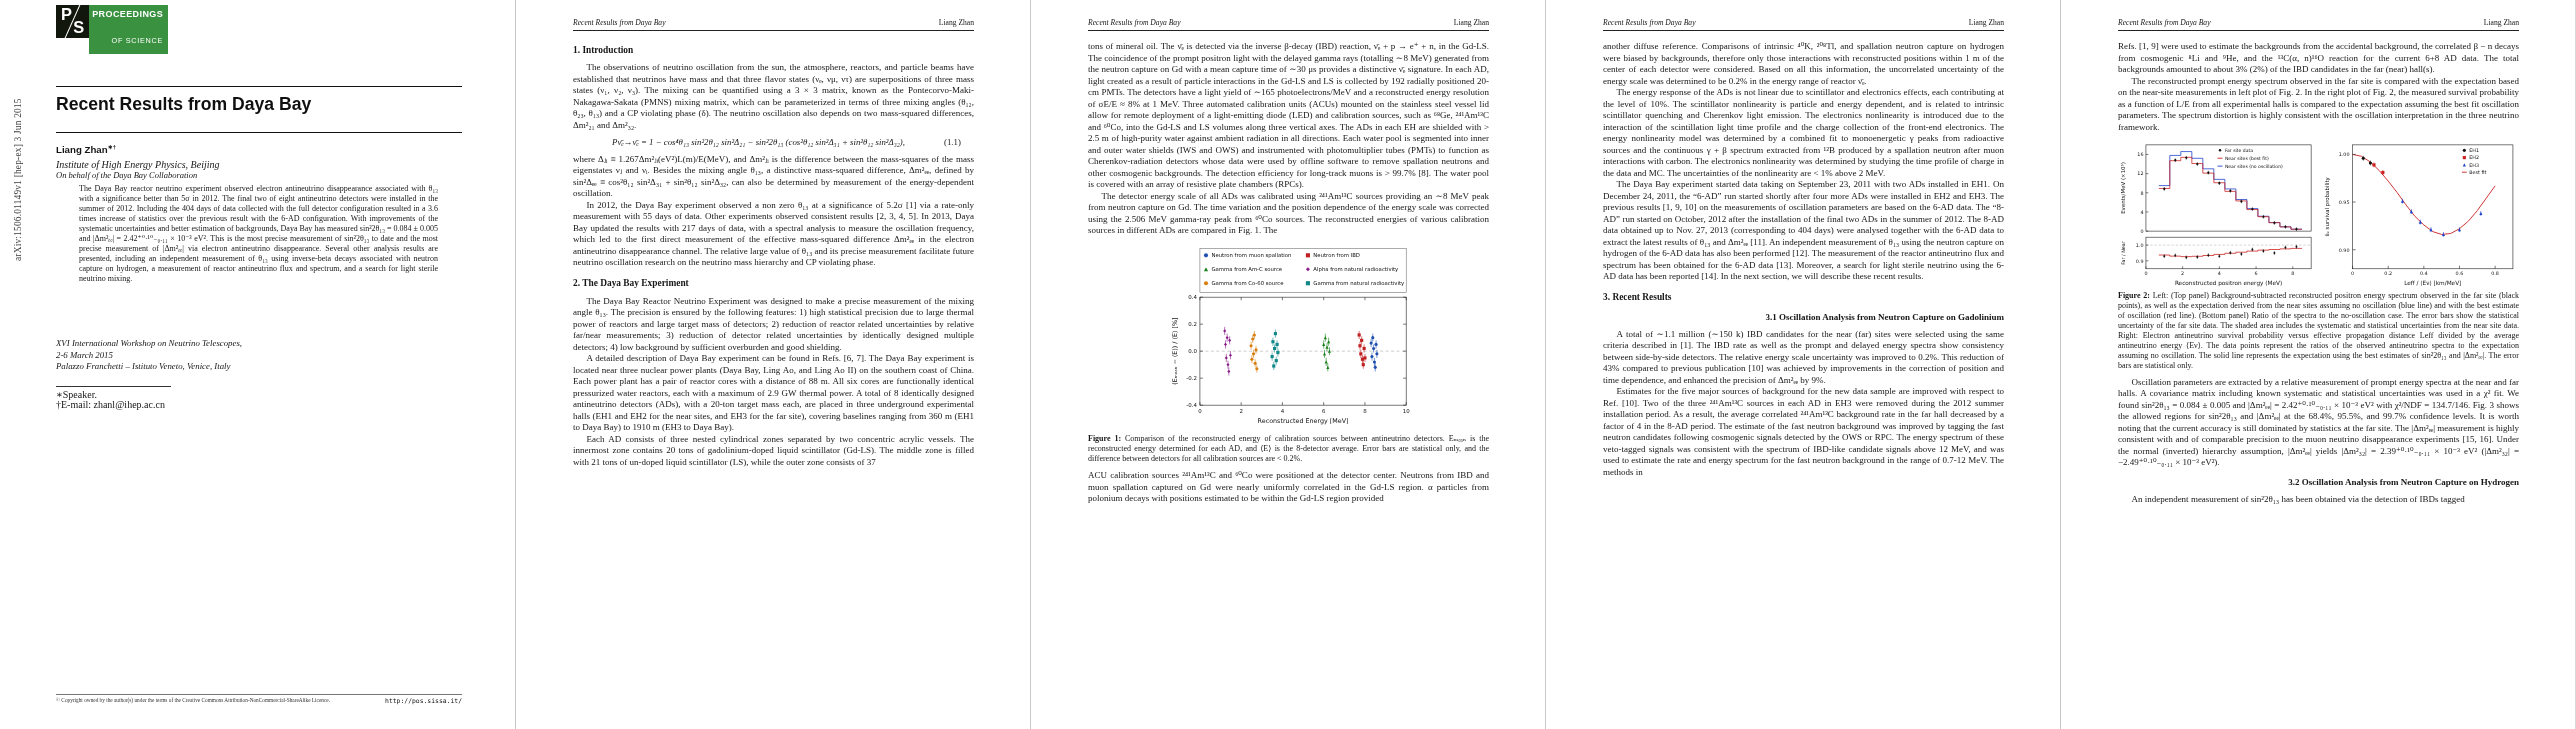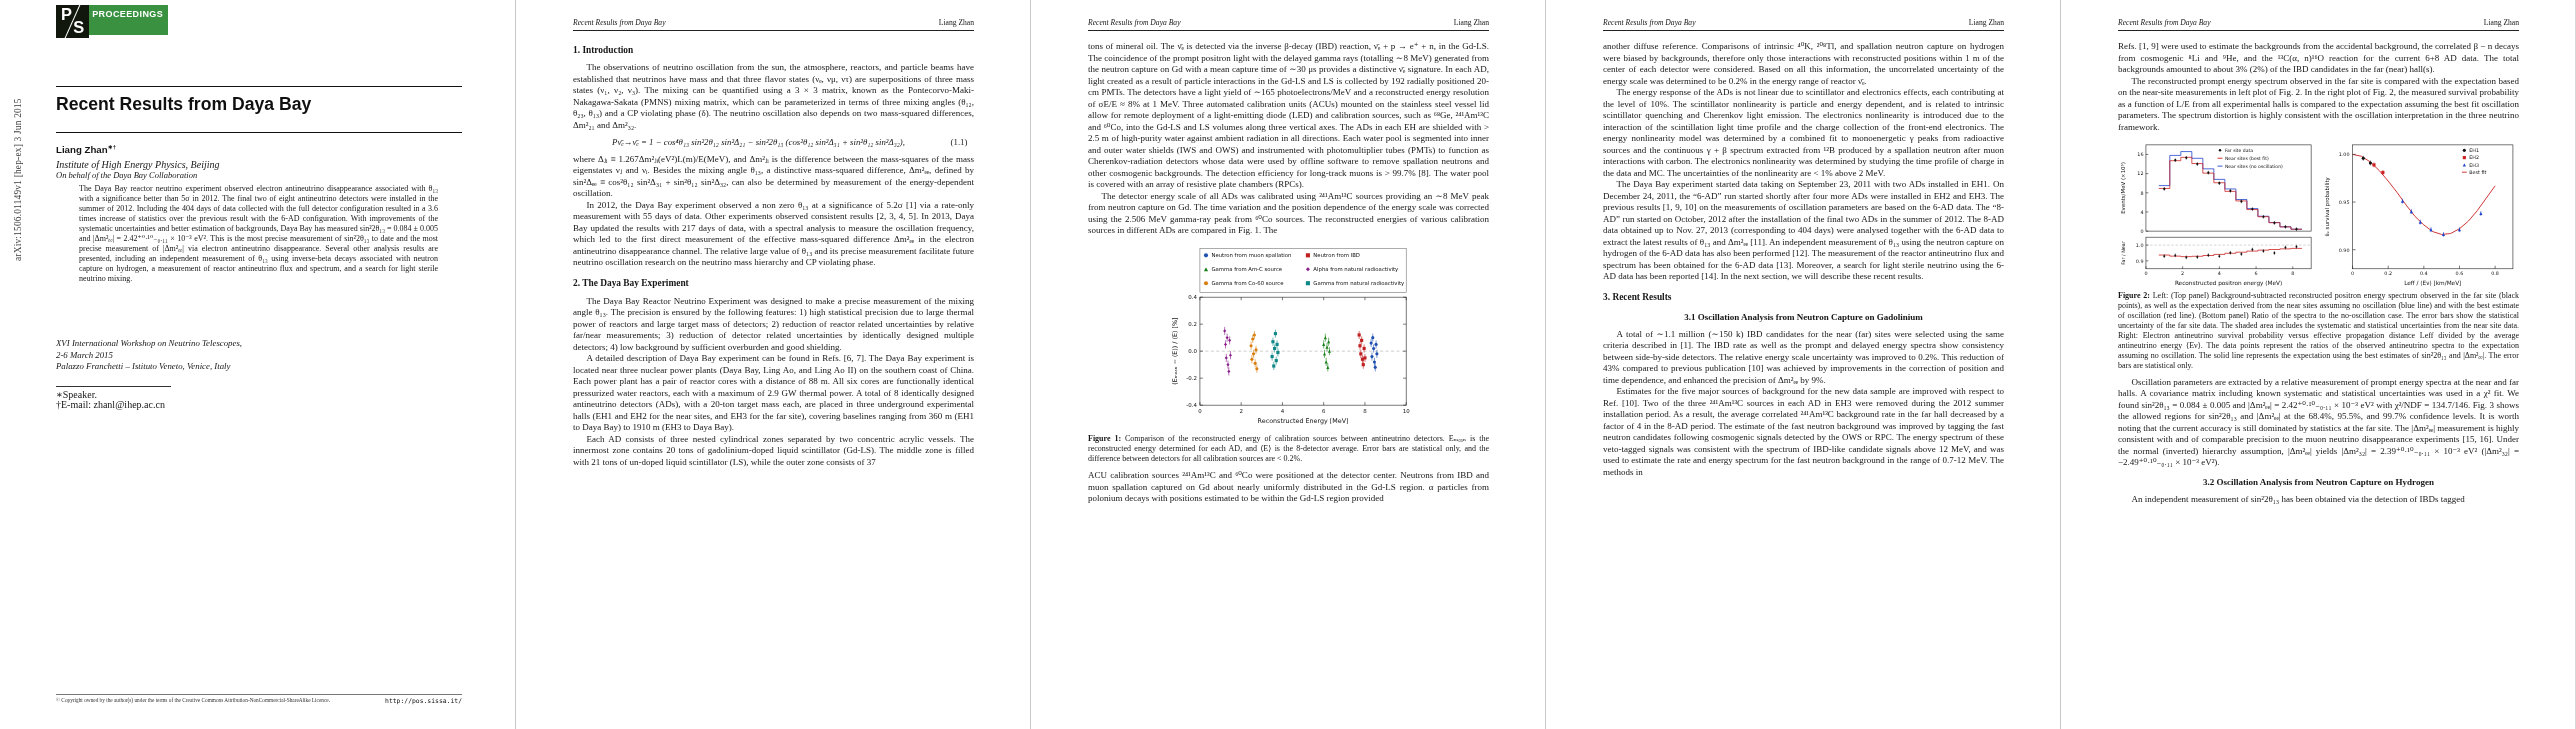--- a/index.html
+++ b/index.html
@@ -10,21 +10,21 @@
   .page + .page{border-left:0.6px solid #c9c9c9;}
 
   
   .arxiv-stamp{position:absolute;left:13.4px;top:261px;transform:rotate(-90deg);transform-origin:0 0;
     white-space:nowrap;font-size:9.4px;color:#3d3d3d;letter-spacing:0.2px;}
   .pos-logo{position:absolute;left:56px;top:4.9px;display:flex;}
   .pos-square{position:relative;width:33px;height:33px;background:#12170d;overflow:hidden;font-family:"Liberation Sans",sans-serif;}
   .pos-p{position:absolute;left:4.9px;top:0.6px;color:#fff;font-size:16.4px;font-weight:bold;}
   .pos-s{position:absolute;right:4.9px;bottom:0.6px;color:#fff;font-size:16.4px;font-weight:bold;}
   .pos-slash{position:absolute;left:16px;top:-4.9px;width:1.2px;height:43px;background:#fff;transform:rotate(24deg);}
-  .pos-banner{width:79px;height:30px;background:#3a9140;color:#fff;font-family:"Liberation Sans",sans-serif;
+  .pos-banner{width:79px;height:49px;background:#3a9140;color:#fff;font-family:"Liberation Sans",sans-serif;
     text-align:right;padding:4.9px 4.9px 0 0;}
   .pos-line1{font-size:9px;font-weight:bold;letter-spacing:0.4px;line-height:1;}
   .pos-line2{font-size:7.3px;letter-spacing:0.7px;line-height:1;margin-top:18px;}
   .rule{position:absolute;left:56px;right:53px;border-top:0.7px solid #111;height:0;}
   .rule-top{top:86px;}
   .rule-mid{top:132px;}
   .title{position:absolute;left:56px;right:53px;top:94px;font-family:"Liberation Sans",sans-serif;
     font-size:17.6px;font-weight:bold;color:#101010;}
   .author-line{position:absolute;left:56px;top:143px;font-family:"Liberation Sans",sans-serif;font-size:9.7px;font-weight:bold;}
   .author-line sup{font-size:6px;}
@@ -41,24 +41,24 @@
 
   
   .rhead{position:absolute;left:57px;right:56px;top:18px;display:flex;justify-content:space-between;
     font-size:7.6px;border-bottom:0.6px solid #222;padding-bottom:3px;}
   .rh-left{font-style:italic;}
   .body-col{position:absolute;left:57px;right:56px;top:41px;font-size:9px;line-height:11.5px;text-align:justify;}
   .para{text-indent:13.4px;}
   .para.noindent{text-indent:0;}
   .sec{font-size:9.4px;font-weight:bold;margin:3.6px 0 6px;text-align:left;}
   .sec.later{margin-top:9.7px;}
-  .subsec{font-size:9px;font-weight:bold;margin:8.5px 0 4.9px;text-align:center;}
+  .subsec{font-size:9px;font-weight:bold;margin:8.5px 0 4.9px;text-align:right;}
   .eqrow{display:flex;align-items:center;margin:5.5px 0;}
   .eq{flex:1;text-align:center;font-style:italic;font-size:8.8px;}
-  .eqno{width:30px;text-align:center;font-size:8.8px;font-style:normal;}
+  .eqno{width:30px;text-align:left;font-size:8.8px;font-style:normal;}
   .figure-block{margin:8.5px 0 3.6px;text-align:center;}
   .fig2-row{display:flex;justify-content:center;gap:4.9px;margin:7.3px 0 3.6px;}
   .figcaption{font-size:8px;line-height:10px;text-align:justify;margin:2.4px 0 6px;}
   .figlabel{font-weight:bold;}
   svg.plot{background:#fff;}
 </style>
 </head>
 <body>
 
 <div id="screen">
@@ -279,21 +279,21 @@
             <rect x="175.84" y="143.475" width="5.2" height="5.2" fill="#108888"></rect>
             <line x1="179.8" y1="197.25" x2="179.8" y2="183.9" stroke="#108888" stroke-width="1"></line>
             <rect x="177.20000000000002" y="187.975" width="5.2" height="5.2" fill="#108888"></rect>
             <line x1="181.16" y1="170.55" x2="181.16" y2="157.2" stroke="#108888" stroke-width="1"></line>
             <rect x="178.56" y="161.275" width="5.2" height="5.2" fill="#108888"></rect>
             <line x1="182.52" y1="183.89999999999998" x2="182.52" y2="170.55" stroke="#108888" stroke-width="1"></line>
             <rect x="179.92000000000002" y="174.625" width="5.2" height="5.2" fill="#108888"></rect>
           </svg>
       </figure>
       <p class="figcaption"><span class="figlabel">Figure 1:</span> <span>Comparison of the reconstructed energy of calibration sources between antineutrino detectors. Eₘₑₐₙ is the reconstructed energy determined for each AD, and ⟨E⟩ is the 8-detector average. Error bars are statistical only, and the difference between detectors for all calibration sources are &lt; 0.2%.</span></p>
-      <p class="para noindent">ACU calibration sources ²⁴¹Am¹³C and ⁶⁰Co were positioned at the detector center. Neutrons from IBD and muon spallation captured on Gd about nearly uniformly distributed in the Gd-LS region. α particles from polonium decays with positions estimated to be within the Gd-LS region provided</p>
+      <p class="para noindent">ACU calibration sources ²⁴¹Am¹³C and ⁶⁰Co were positioned at the detector center. Neutrons from IBD and muon spallation captured on Gd were nearly uniformly correlated in the Gd-LS region. α particles from polonium decays with positions estimated to be within the Gd-LS region provided</p>
     </div>
   </section>
 
   <section class="page">
     <header class="rhead">
       <span class="rh-left">Recent Results from Daya Bay</span>
       <span class="rh-right">Liang Zhan</span>
     </header>
     <div class="body-col">
       <p class="para noindent">another diffuse reference. Comparisons of intrinsic ⁴⁰K, ²⁰⁸Tl, and spallation neutron capture on hydrogen were biased by backgrounds, therefore only those interactions with reconstructed positions within 1 m of the center of each detector were considered. Based on all this information, the uncorrelated uncertainty of the energy scale was determined to be 0.2% in the energy range of reactor ν̄ₑ.</p>

